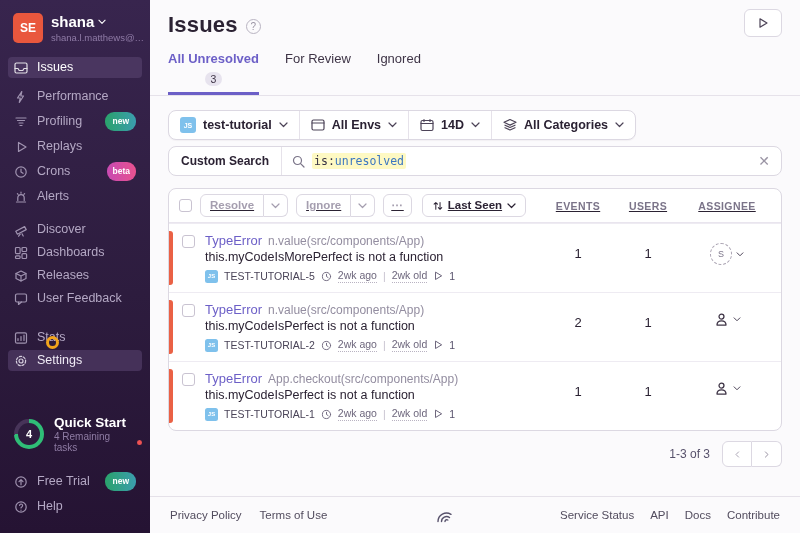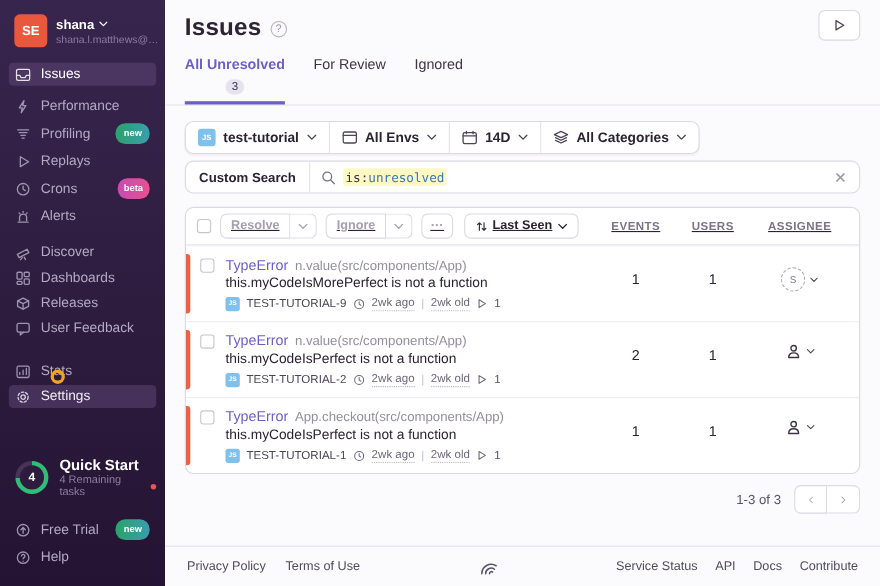--- a/index.html
+++ b/index.html
@@ -13,21 +13,21 @@
 
   
   .sidebar {
     position:absolute; left:0; top:0; bottom:0; width:150px;
     background:linear-gradient(180deg,#38254e 0%, #2d1c3e 55%, #251333 100%);
     color:#b4a8c4; z-index:2;
   }
   .org { display:flex; gap:8px; padding:13px 8px 0 13px; align-items:center; }
   .avatar { width:30px; height:30px; border-radius:5px; background:#e9573d; color:#fff;
     font-size:12px; font-weight:bold; display:flex; align-items:center; justify-content:center; flex:none; }
-  .org-name { font-size:12px; font-weight:700; color:#fff; display:flex; align-items:center; gap:4px; }
+  .org-name { font-size:15px; font-weight:700; color:#fff; display:flex; align-items:center; gap:4px; }
   .org-email { font-size:9.5px; color:#8f7ba6; margin-top:2px; max-width:96px; overflow:hidden; white-space:nowrap; }
   .nav { padding:14px 8px 0; }
   .nav-item { display:flex; align-items:center; gap:9px; padding:3px 6px; border-radius:4px;
     font-size:12.5px; line-height:15px; margin-bottom:2px; }
   .nav-item.active { background:#4a3660; color:#fff; }
   .nav-item.hovered { background:#453159; color:#efeaf5; }
   .nav-ic { width:14px; flex:none; opacity:.85; }
   .nav-label { white-space:nowrap; }
   .nav-gap1 { height:6px; } .nav-gap2 { height:10px; } .nav-gap3 { height:16px; }
   .badge-new { margin-left:auto; font-size:8.5px; font-weight:700; color:#fff; padding:2px 7px;
@@ -456,21 +456,21 @@
     <div class="row">
       <span class="level-bar"></span>
       <span class="cb"></span>
       <div class="row-main">
         <div class="row-title">
           <span class="row-type">TypeError</span><span class="row-culprit">n.value(src/components/App)</span>
         </div>
         <div class="row-msg">this.myCodeIsMorePerfect is not a function</div>
         <div class="row-meta">
           <span class="chip-sm">JS</span>
-          <span class="short-id">TEST-TUTORIAL-9</span>
+          <span class="short-id">TEST-TUTORIAL-5</span>
           <span class="meta-ic">
               <svg class="ic" width="11" height="11" viewBox="0 0 14 14">
                 <circle cx="7" cy="7" r="5.2"></circle>
                 <path d="M7 4.2V7l2 1.3"></path>
               </svg>
             </span>
           <span class="meta-time">2wk ago</span>
           <span class="meta-sep">|</span>
           <span class="meta-time">2wk old</span>
           <span class="meta-ic">

